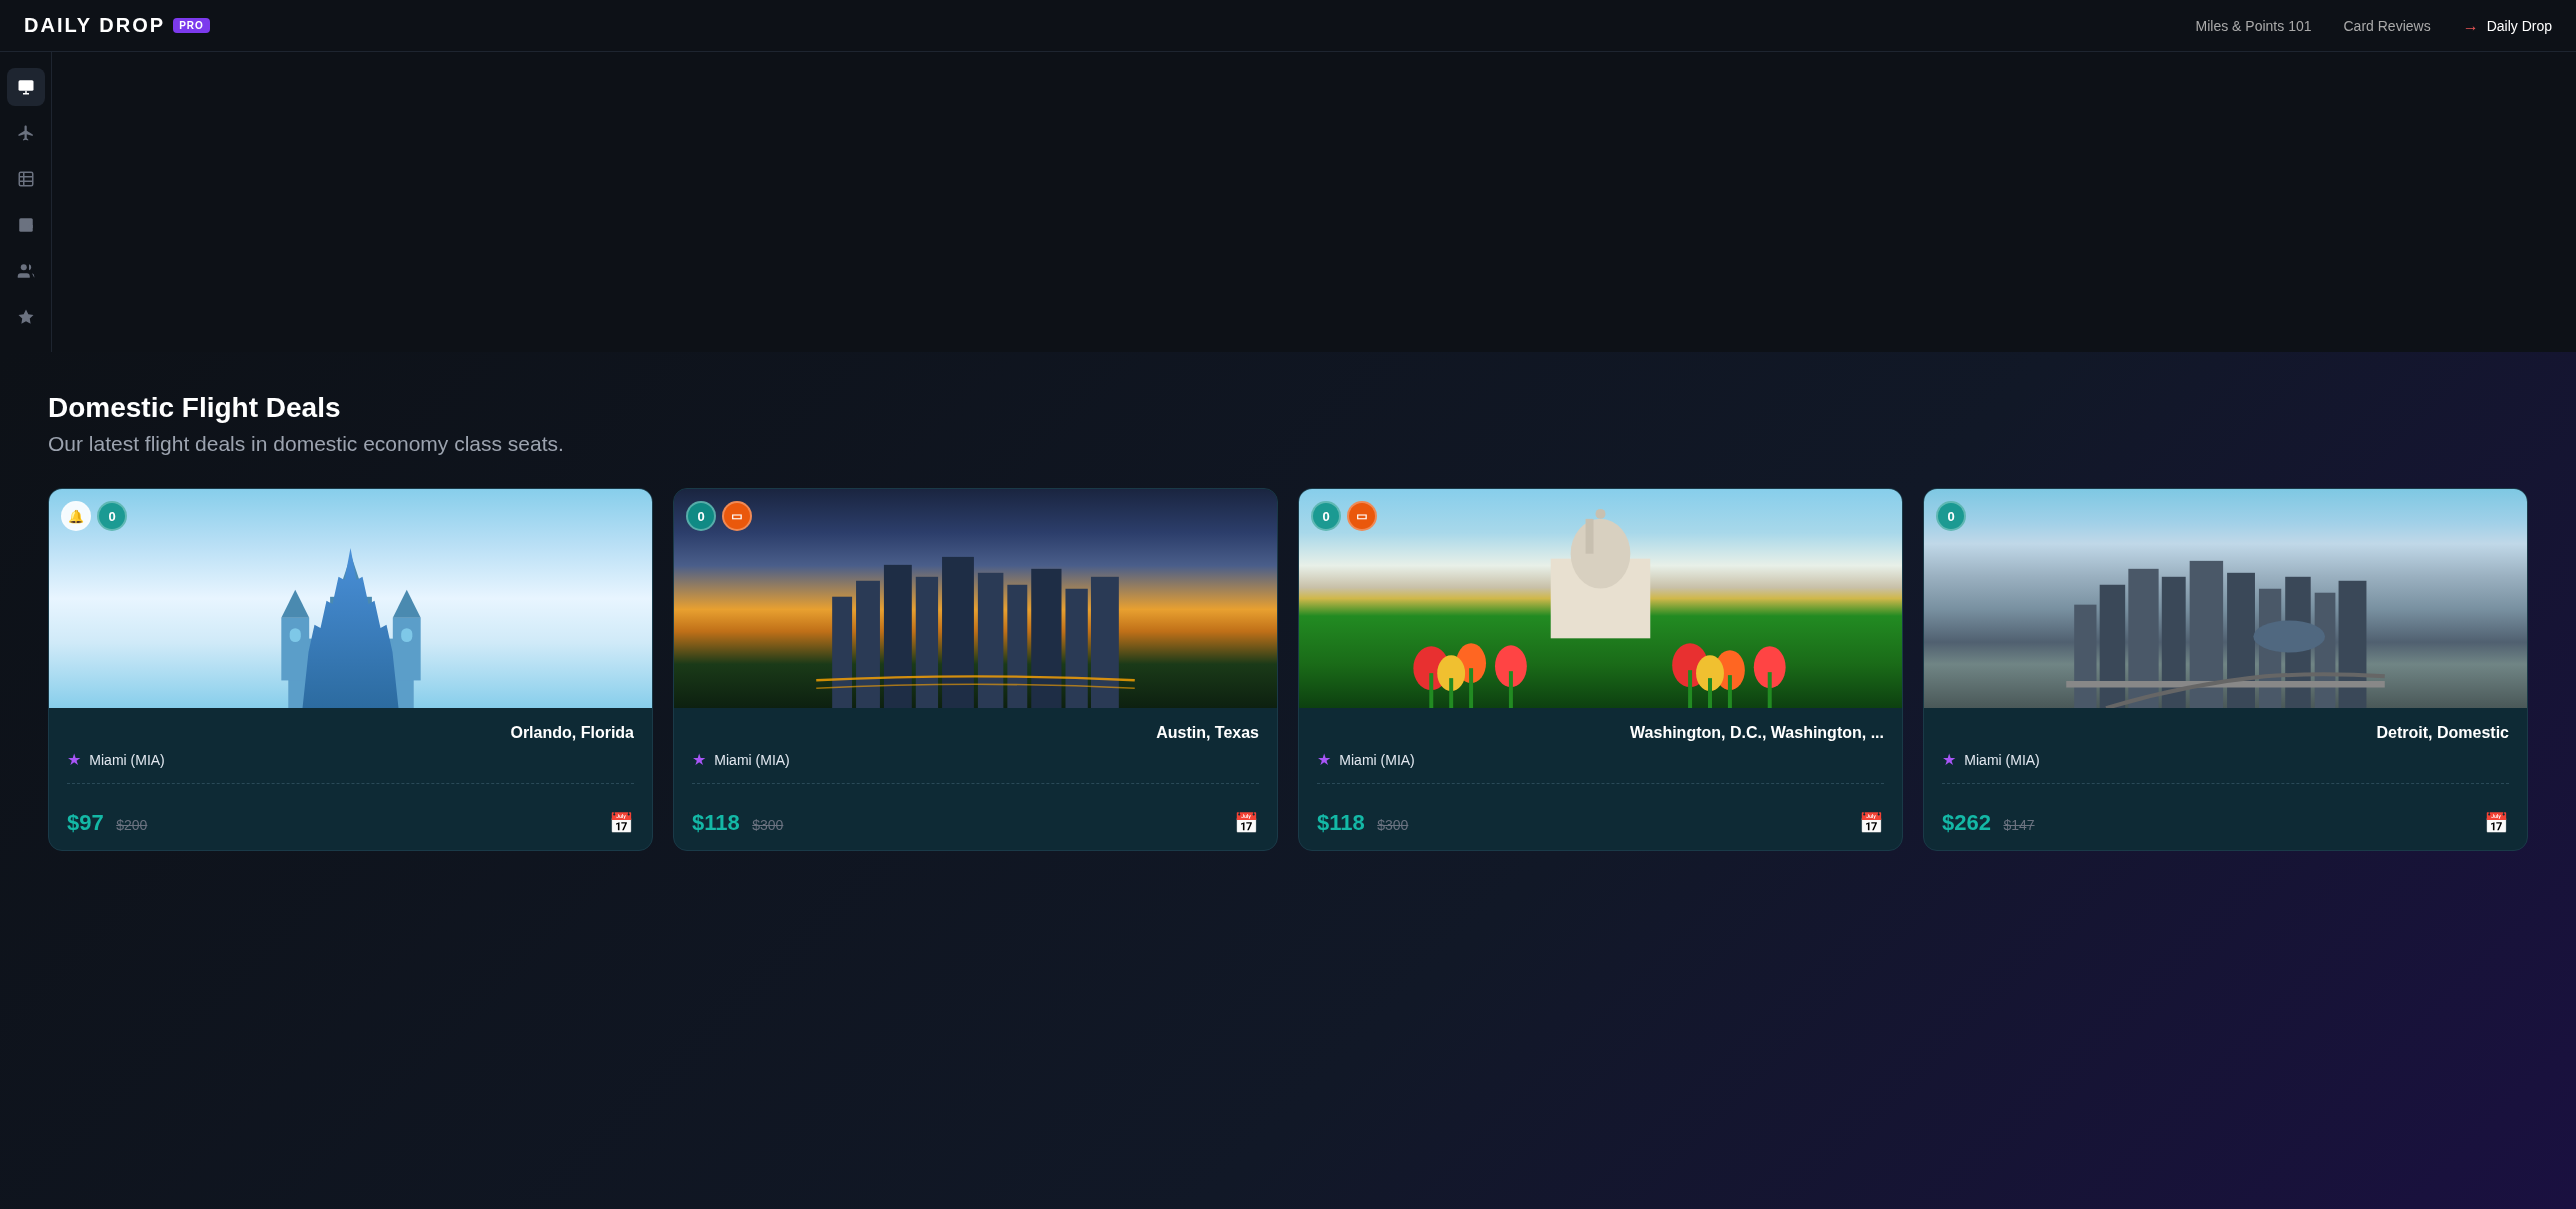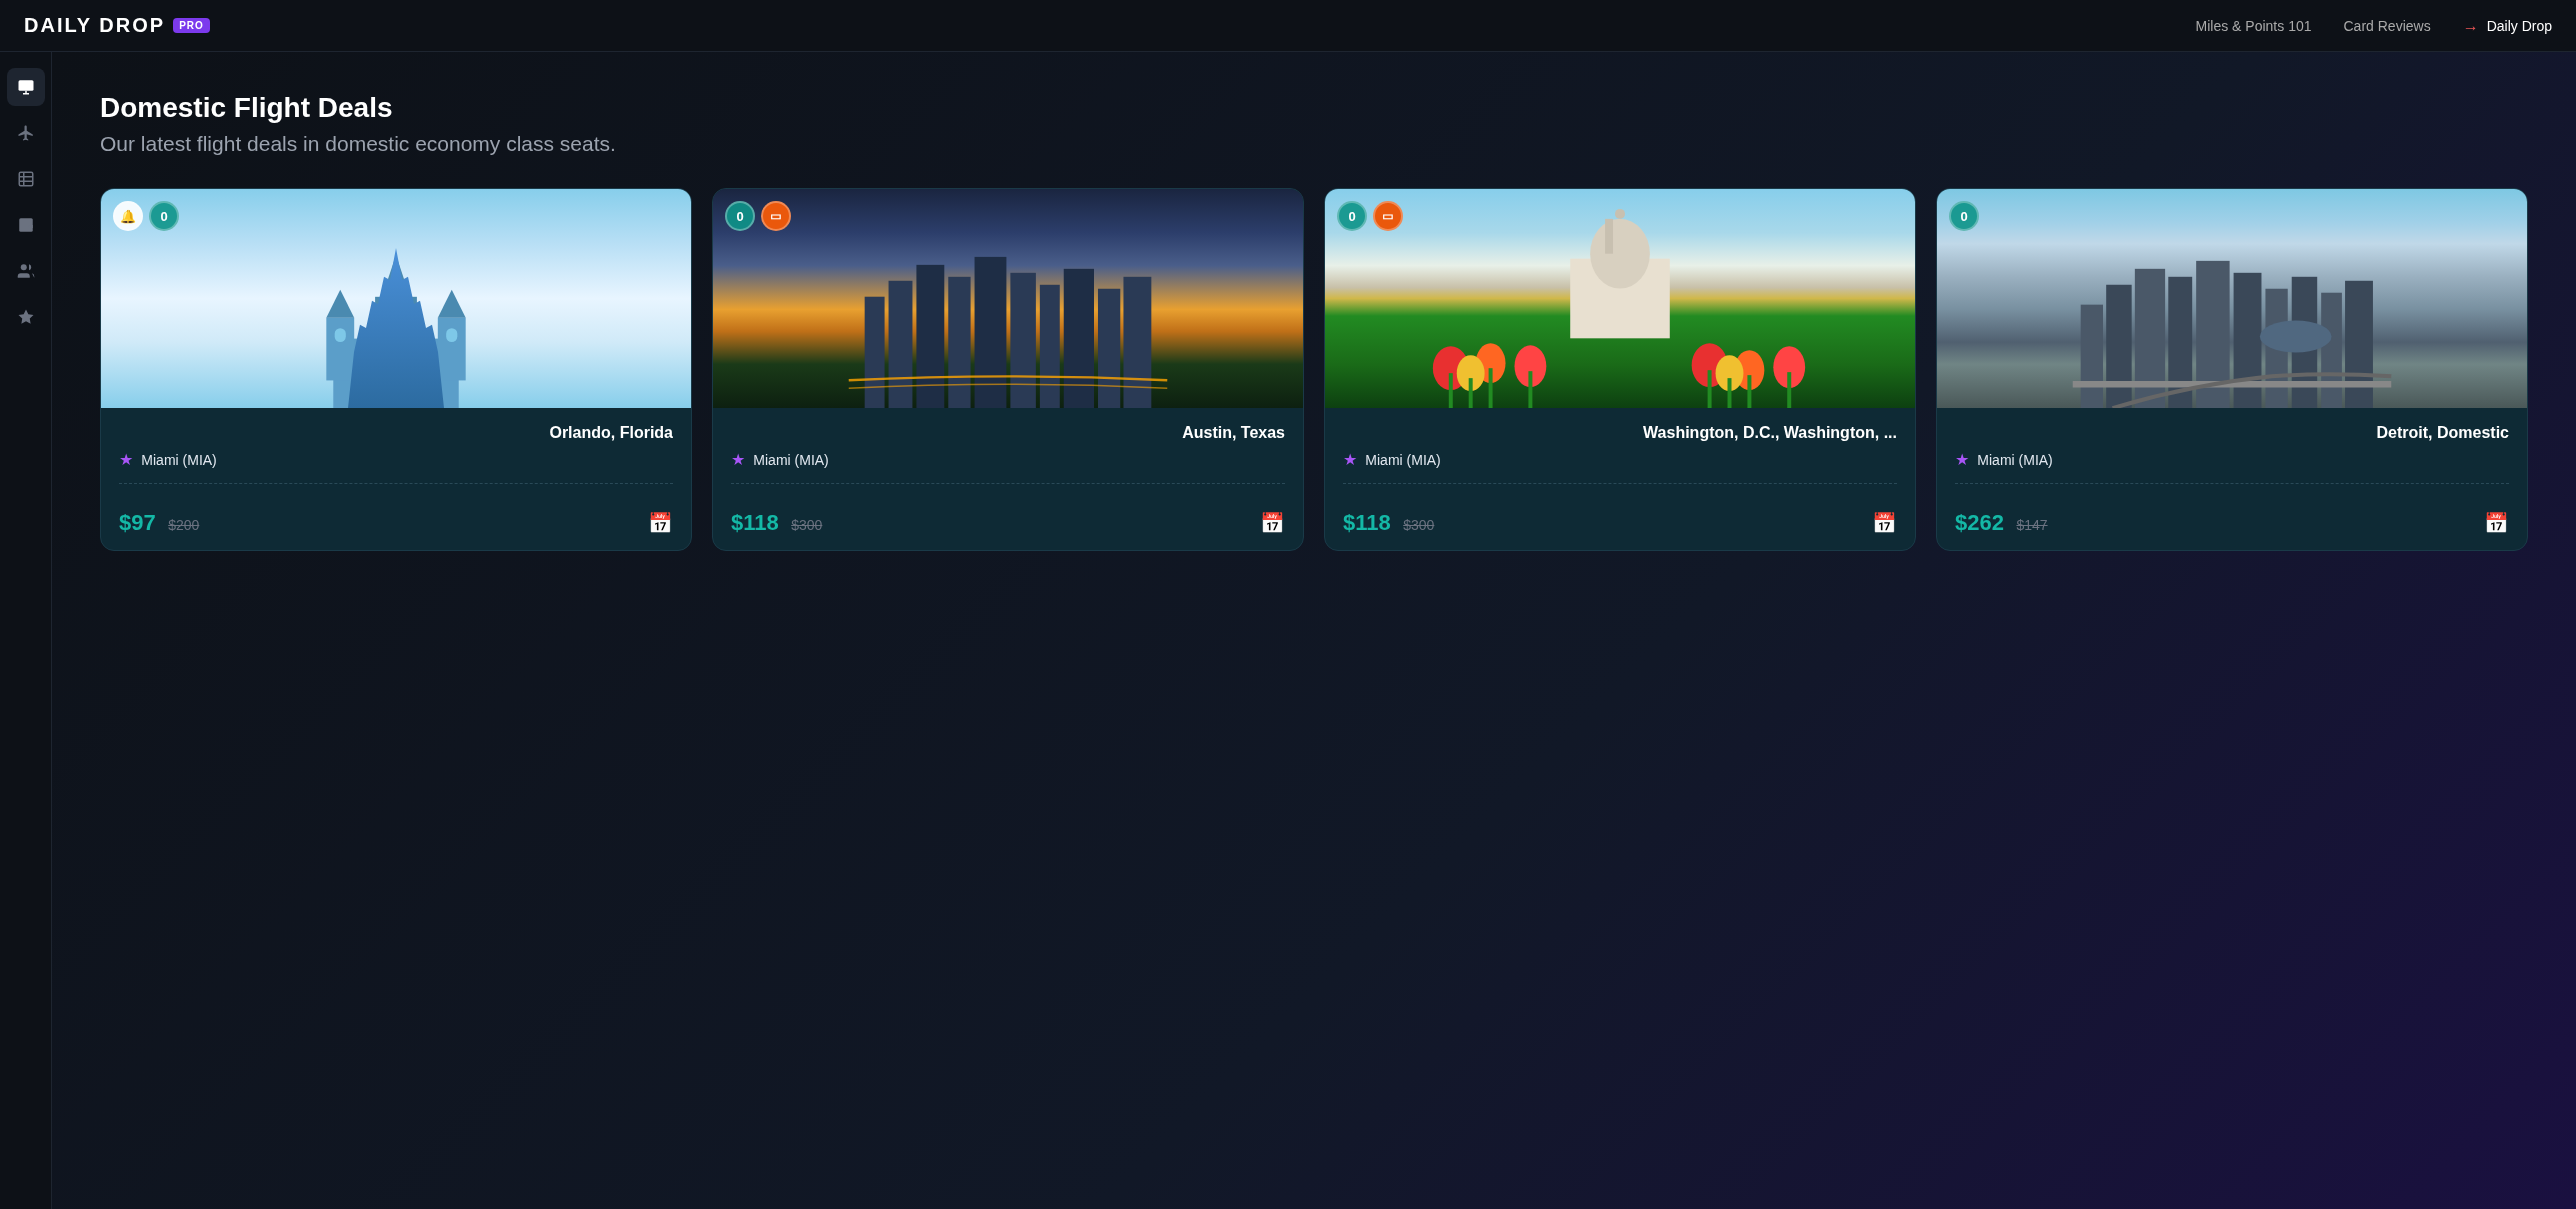--- a/index.html
+++ b/index.html
@@ -62,20 +62,21 @@
     }
     .nav-arrow {
       color: #e85555;
       font-size: 16px;
     }
 
     
     .layout {
       display: flex;
       min-height: calc(100vh - 52px);
+      flex-direction: column;
     }
 
     
     .sidebar {
       width: 52px;
       background: #0d1117;
       border-right: 1px solid #1e2530;
       display: flex;
       flex-direction: column;
       align-items: center;

